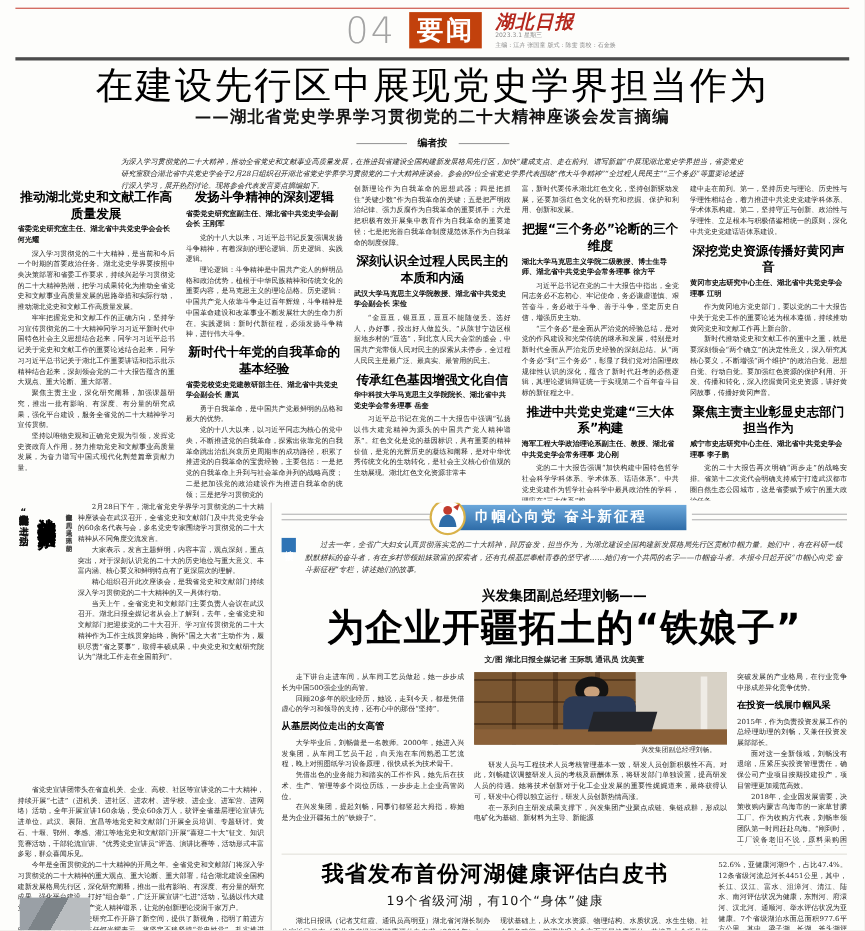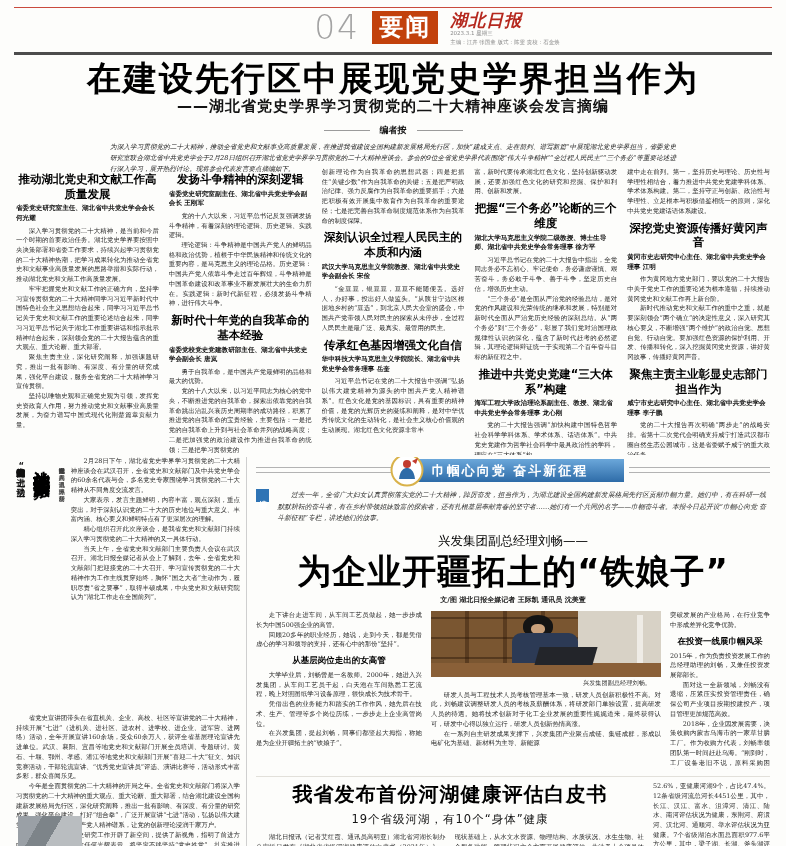--- a/index.html
+++ b/index.html
@@ -9,21 +9,21 @@
   .topline{position:absolute;top:7px;left:14px;right:14px;height:1px;background:#c94a3d;}
   .header{position:absolute;top:11px;left:0;width:100%;display:flex;justify-content:center;align-items:flex-start;gap:12px;padding-left:44px;}
   .pageno{font-family:"DejaVu Sans",sans-serif;font-weight:200;font-size:33px;line-height:34px;color:#a3a3a3;letter-spacing:2px;}
   .secbox{background:#c2410c;color:#fff;font-family:"DejaVu Sans",sans-serif;font-weight:bold;font-size:24px;line-height:33px;padding:0 7px;letter-spacing:2px;}
   .mast{display:flex;flex-direction:column;}
   .mastname{color:#b5281e;font-weight:bold;font-style:italic;font-size:17px;line-height:18px;letter-spacing:1px;}
   .mastmeta{font-family:"DejaVu Sans",sans-serif;font-size:5.5px;line-height:1.6;color:#8b8b8b;}
   .mainrule{position:absolute;top:52px;left:14px;right:14px;height:3px;background:#4c4c4c;}
   
   .lead{position:absolute;top:59px;left:18px;right:18px;text-align:center;}
-  .lead-h1{font-family:"DejaVu Sans",sans-serif;font-weight:700;font-size:34px;line-height:1.12;letter-spacing:2px;color:#000;}
+  .lead-h1{font-family:"DejaVu Sans",sans-serif;font-weight:400;font-size:34px;line-height:1.12;letter-spacing:2px;color:#000;}
   .lead-h2{font-family:"DejaVu Sans",sans-serif;font-weight:bold;font-size:15px;margin-top:0;color:#141414;letter-spacing:1px;text-align:center;}
   .ednote-row{display:flex;align-items:center;justify-content:center;gap:10px;margin-top:8px;}
   .ednote-line{width:46px;height:1px;background:#9b9b9b;}
   .ednote-label{font-weight:bold;font-size:9px;color:#111;}
   .ednote-text{margin:5px 92px 0;font-style:italic;font-size:6.6px;line-height:1.65;text-align:justify;color:#222;}
   
   .cols{position:absolute;top:168px;left:16px;right:16px;height:287px;display:flex;gap:10px;overflow:hidden;}
   .col{flex:1;overflow:hidden;}
   .art-h{font-family:"DejaVu Sans",sans-serif;font-weight:bold;font-size:11.5px;line-height:1.28;text-align:center;margin:4px 0 3px;color:#000;}
   .art-a{font-family:"DejaVu Sans",sans-serif;font-weight:bold;font-size:6.6px;line-height:1.45;margin:0 0 3px;color:#111;}
@@ -45,29 +45,29 @@
   .right-zone{flex:1;padding-left:9px;display:flex;flex-direction:column;overflow:hidden;}
   .banner-row{display:flex;align-items:center;height:26px;}
   .bline{flex:1;height:4px;border-top:1px solid #b3b3b3;border-bottom:1px solid #b3b3b3;}
   .banner{position:relative;background:linear-gradient(180deg,#6ba7da,#2e6ca8);color:#fff;
      font-family:"DejaVu Sans",sans-serif;font-weight:bold;font-size:13px;line-height:13px;
      padding:5px 36px 5px 30px;letter-spacing:2px;margin:0 5px;}
   .banner-logo{position:absolute;left:-12px;top:-6px;width:34px;height:34px;}
   .jg-ed{display:flex;margin-top:6px;align-items:flex-start;}
   .jg-ed-label{background:#2f74b5;color:#fff;font-family:"DejaVu Sans",sans-serif;font-weight:bold;font-size:7.5px;line-height:1.25;padding:5px 2px;letter-spacing:1px;}
   .jg-ed-text{flex:1;font-style:italic;font-size:6.8px;line-height:1.7;text-align:justify;color:#30302f;padding:1px 4px 0 8px;text-indent:2em;}
-  .jg-kicker{text-align:center;font-family:"DejaVu Sans",sans-serif;font-weight:normal;font-size:12.5px;margin-top:8px;color:#000;}
+  .jg-kicker{text-align:center;font-family:"DejaVu Sans",sans-serif;font-weight:bold;font-size:12.5px;margin-top:8px;color:#000;}
   .jg-h1{text-align:center;font-family:"DejaVu Sans",sans-serif;font-weight:900;font-size:34px;line-height:1.1;letter-spacing:1px;margin-top:3px;color:#000;}
   .jg-byline{text-align:center;font-family:"DejaVu Sans",sans-serif;font-weight:bold;font-size:7px;color:#222;margin:5px 0 6px;}
   .jg-body{display:flex;gap:9px;height:158px;overflow:hidden;}
   .jg-c1{width:166px;overflow:hidden;}
   .jg-c2{width:230px;overflow:hidden;}
   .jg-c3{flex:1;overflow:hidden;}
   .jg-c3 p:first-child{text-indent:0;}
-  .subhead{text-align:center;font-family:Liberation Mono, monospace;font-weight:bold;font-size:8.5px;margin:5px 0 4px;color:#000;}
+  .subhead{text-align:left;font-family:Liberation Mono, monospace;font-weight:bold;font-size:8.5px;margin:5px 0 4px;color:#000;}
   
   .photo{height:66px;position:relative;overflow:hidden;background:#b9ab97;}
   .ph-shelf{position:absolute;left:0;top:0;width:64%;height:100%;background:repeating-linear-gradient(90deg,#7a5631 0 34px,#5a3c20 34px 38px);}
   .ph-shelfrows{position:absolute;left:0;top:0;width:64%;height:100%;background:repeating-linear-gradient(0deg,transparent 0 18px,rgba(40,22,8,.45) 18px 20px);}
   .ph-wall{position:absolute;right:0;top:0;width:36%;height:100%;background:#d8d2c6;}
   .ph-frame{position:absolute;right:8%;top:6%;width:6px;height:88%;background:#efece6;}
   .ph-hair{position:absolute;left:40%;top:6%;width:30px;height:22px;background:#141414;border-radius:50% 50% 42% 42%;}
   .ph-face{position:absolute;left:43.5%;top:19%;width:14px;height:10px;background:#caa17c;border-radius:45%;}
   .ph-body{position:absolute;left:35%;top:33%;width:66px;height:38px;background:#2c3a55;border-radius:9px 9px 0 0;}
   .ph-desk{position:absolute;left:0;bottom:0;width:100%;height:22%;background:#8a6038;}

